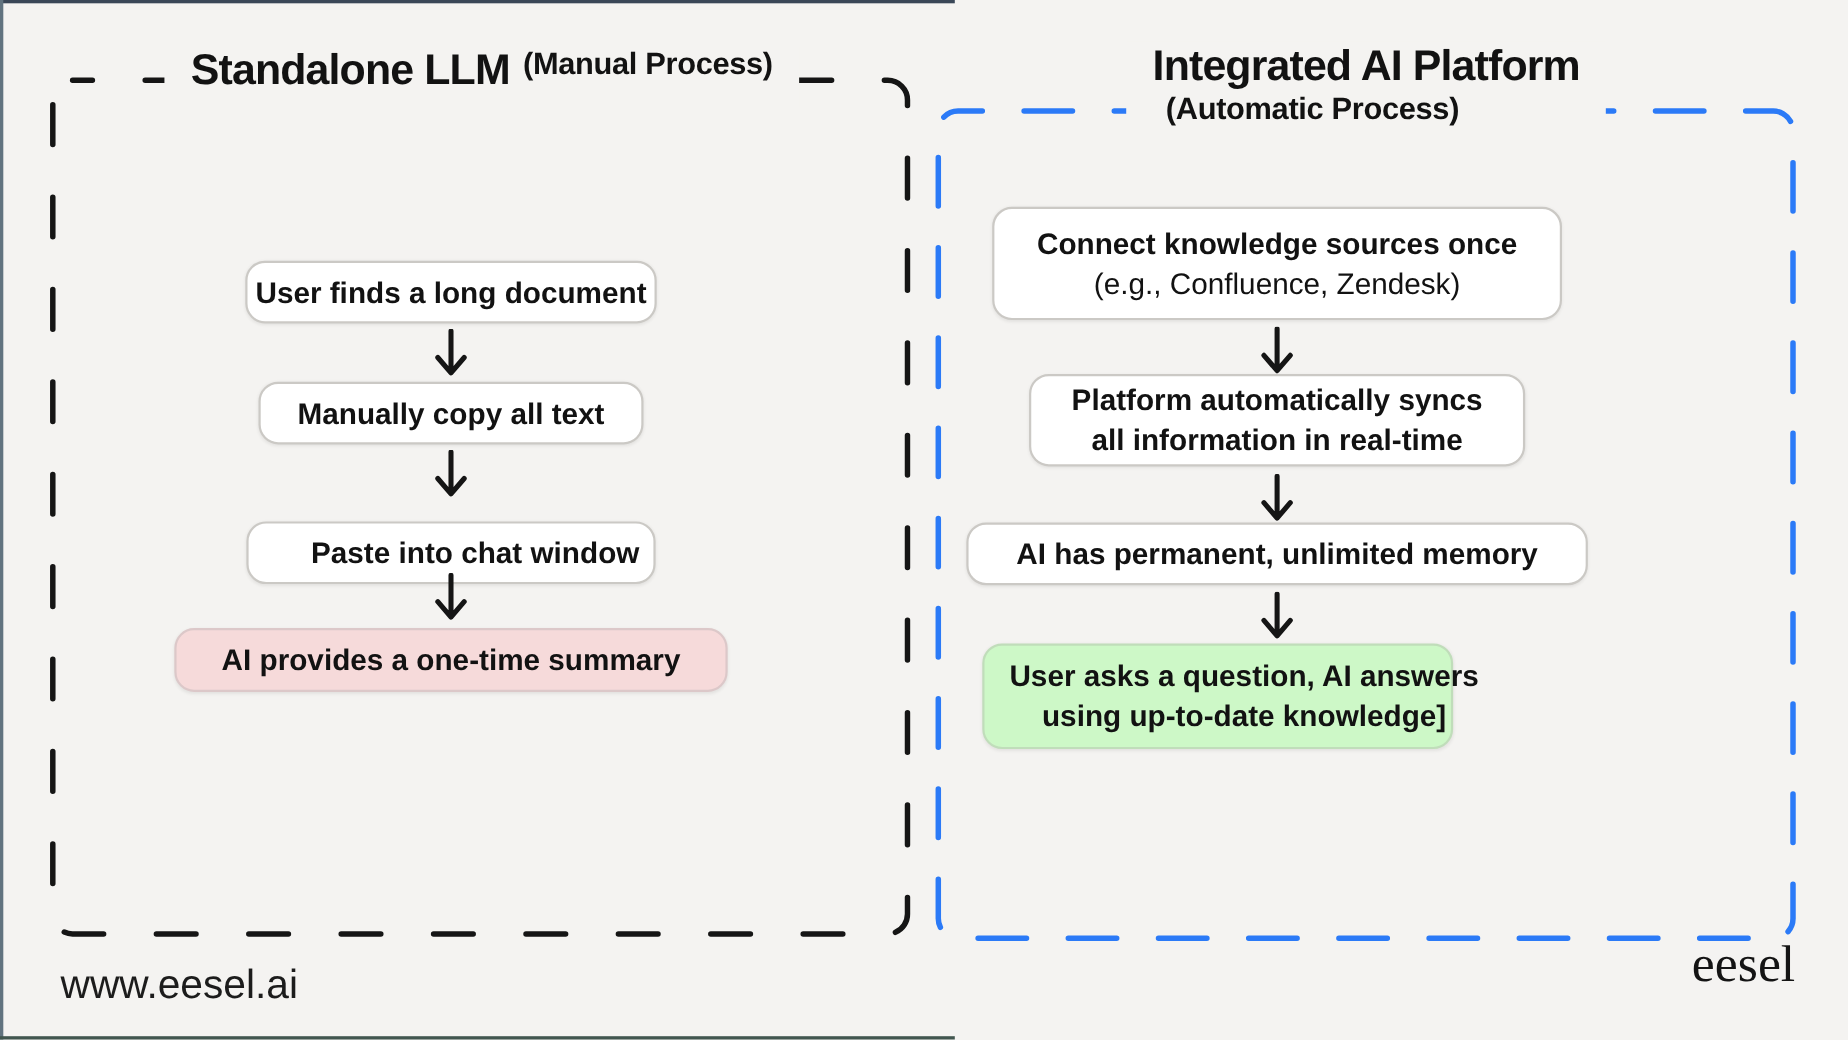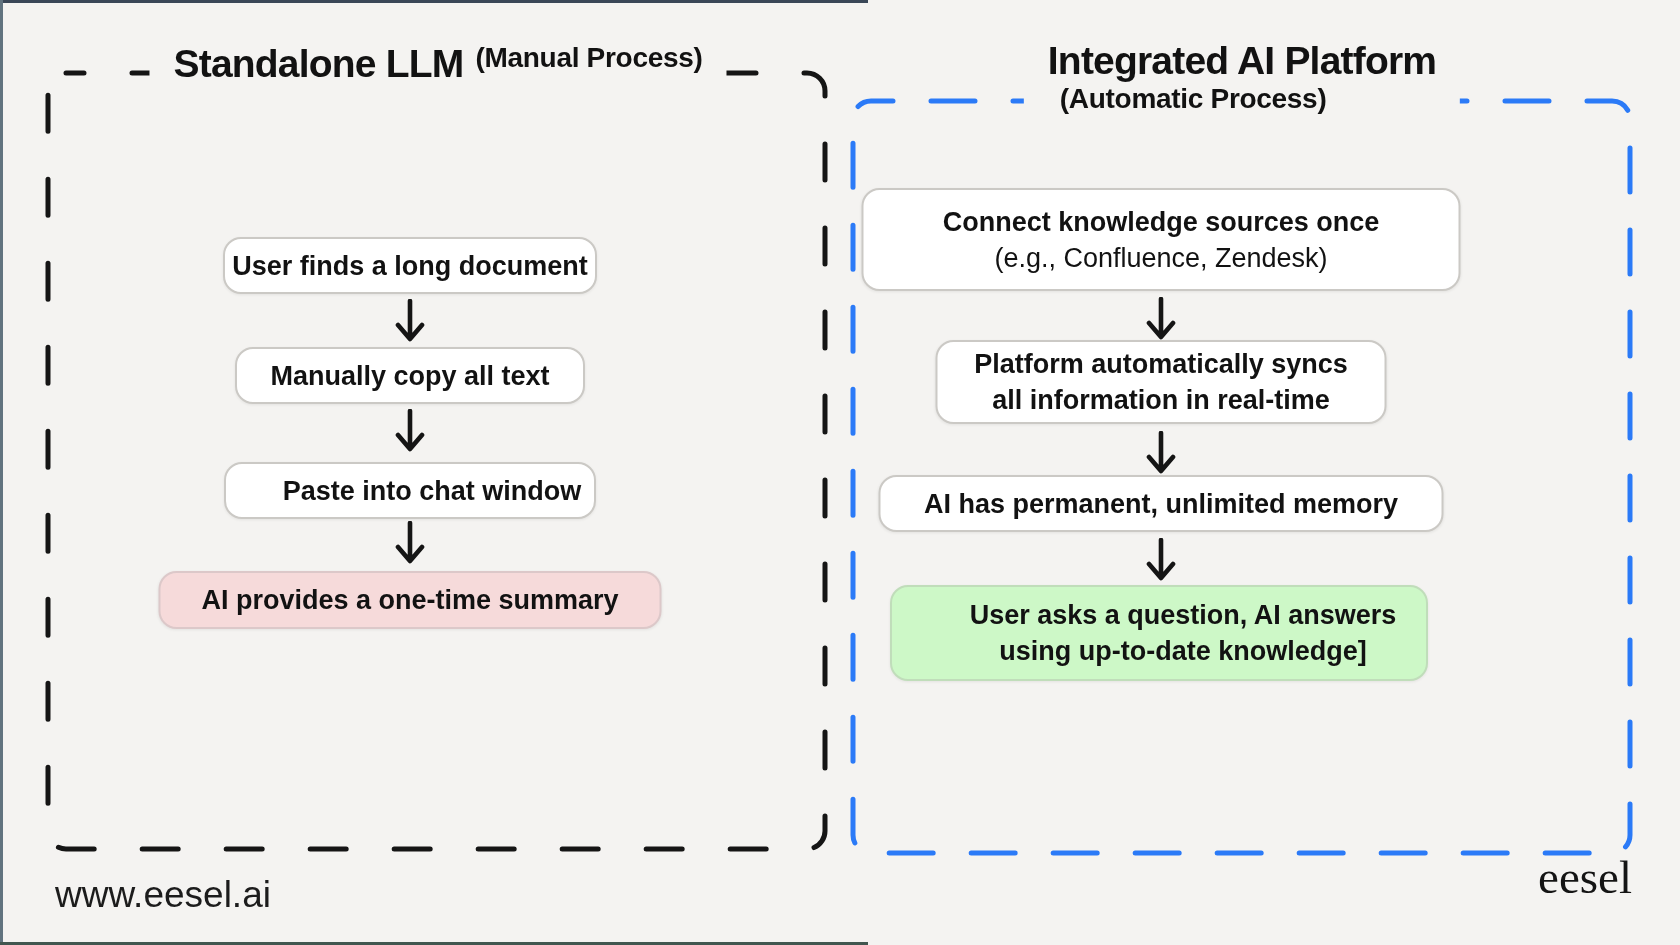--- a/index.html
+++ b/index.html
@@ -63,28 +63,28 @@
     white-space:nowrap;
   }
   .node span{display:block;}
   .node .regular{font-weight:normal;}
   .node-pink{background:var(--pink);border-color:#dcc8c9;}
   .node-green{background:var(--green);border-color:#c0ddba;}
 
   
   .l1{left:410px;top:237px;width:374px;height:57px;}
   .l2{left:410px;top:347px;width:350px;height:57px;}
-  .l3{left:410px;top:462px;width:372px;height:57px;padding-left:44px;}
+  .l3{left:410px;top:474px;width:372px;height:57px;padding-left:44px;}
   .l4{left:410px;top:571px;width:503px;height:58px;}
 
   
-  .r1{left:1161px;top:188px;width:599px;height:103px;}
+  .r1{left:1161px;top:188px;width:518px;height:103px;}
   .r2{left:1161px;top:340px;width:451px;height:84px;}
   .r3{left:1161px;top:475px;width:565px;height:57px;}
-  .r4{left:1159px;top:585px;width:538px;height:96px;padding-left:48px;}
+  .r4{left:1107px;top:585px;width:428px;height:96px;padding-left:48px;}
 
   
   .arrow{position:absolute;transform:translateX(-50%);width:34px;height:44px;}
   .al1{left:410px;top:299px;}
   .al2{left:410px;top:409px;}
   .al3{left:410px;top:521px;}
   .ar1{left:1161px;top:297px;}
   .ar2{left:1161px;top:431px;}
   .ar3{left:1161px;top:538px;}
 

